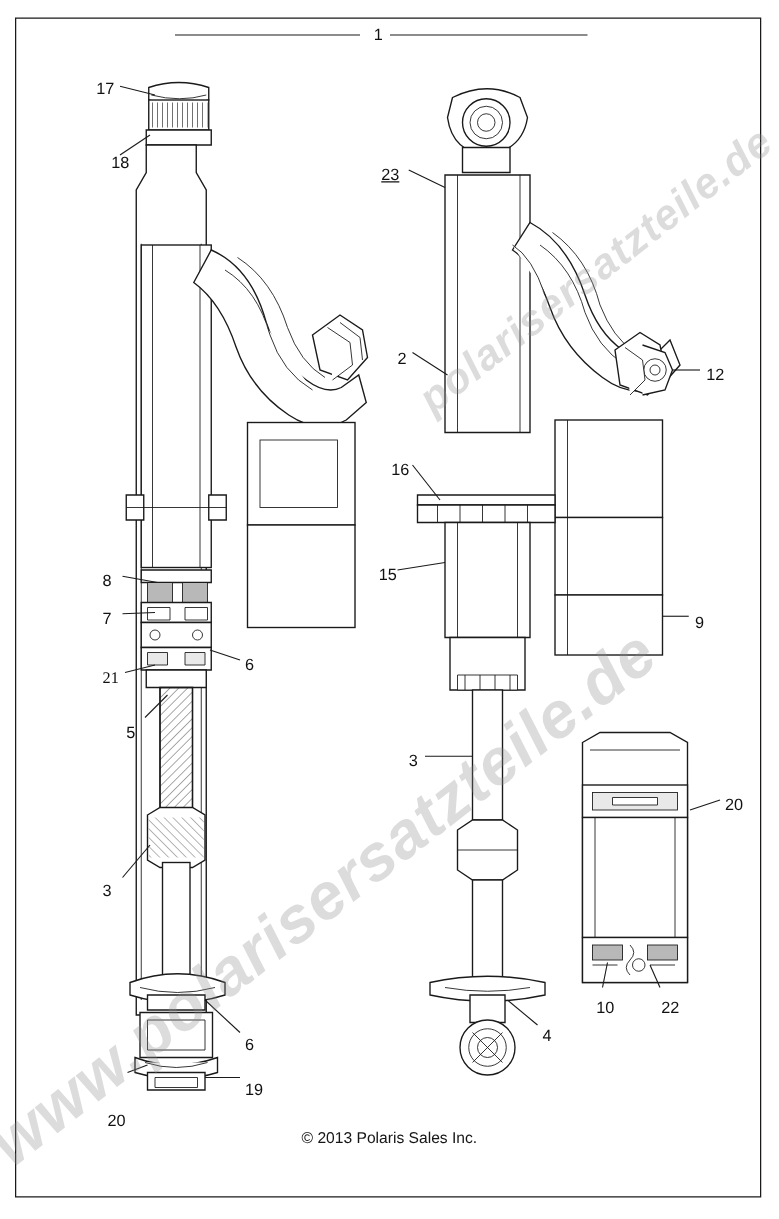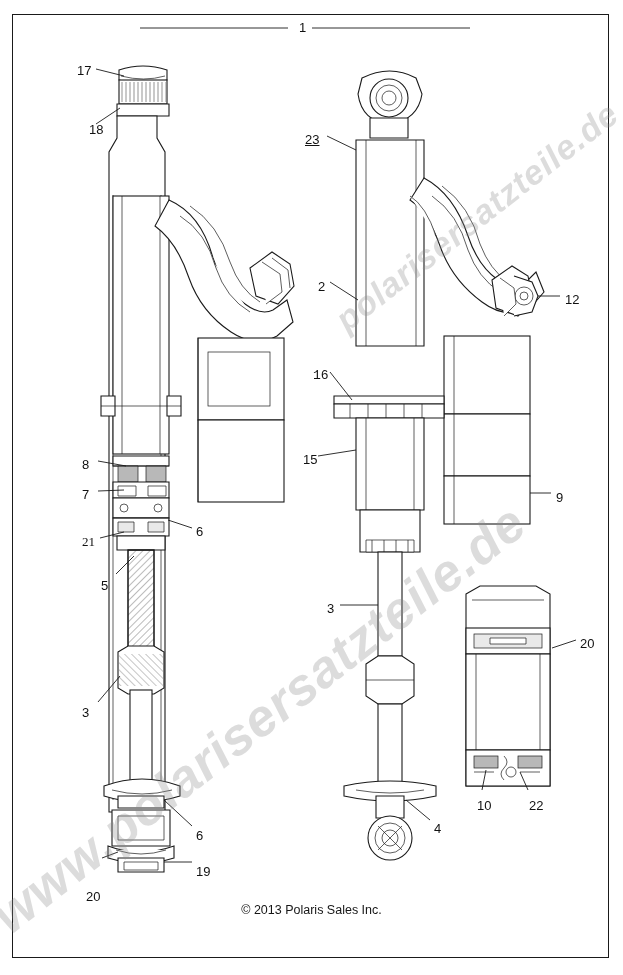--- a/index.html
+++ b/index.html
@@ -304,21 +304,21 @@
     </g>
   </svg>
 
   <div id="callouts">
       <div class="num" style="left: 299px; top: 20px;">1</div>
       <div class="num" style="left: 77px; top: 63px;">17</div>
       <div class="num" style="left: 89px; top: 122px;">18</div>
       <div class="num" style="left: 305px; top: 132px; text-decoration: underline;">23</div>
       <div class="num" style="left: 318px; top: 279px;">2</div>
       <div class="num" style="left: 565px; top: 292px;">12</div>
-      <div class="num" style="left: 313px; top: 368px; font-family: Liberation Mono, monospace;">16</div>
+      <div class="num" style="left: 313px; top: 368px;">16</div>
       <div class="num" style="left: 303px; top: 452px;">15</div>
       <div class="num" style="left: 556px; top: 490px;">9</div>
       <div class="num" style="left: 82px; top: 457px;">8</div>
       <div class="num" style="left: 82px; top: 487px;">7</div>
       <div class="num" style="left: 196px; top: 524px;">6</div>
       <div class="num" style="left: 82px; top: 534px; font-family: Liberation Serif, serif;">21</div>
       <div class="num" style="left: 101px; top: 578px;">5</div>
       <div class="num" style="left: 327px; top: 601px;">3</div>
       <div class="num" style="left: 580px; top: 636px;">20</div>
       <div class="num" style="left: 82px; top: 705px;">3</div>

